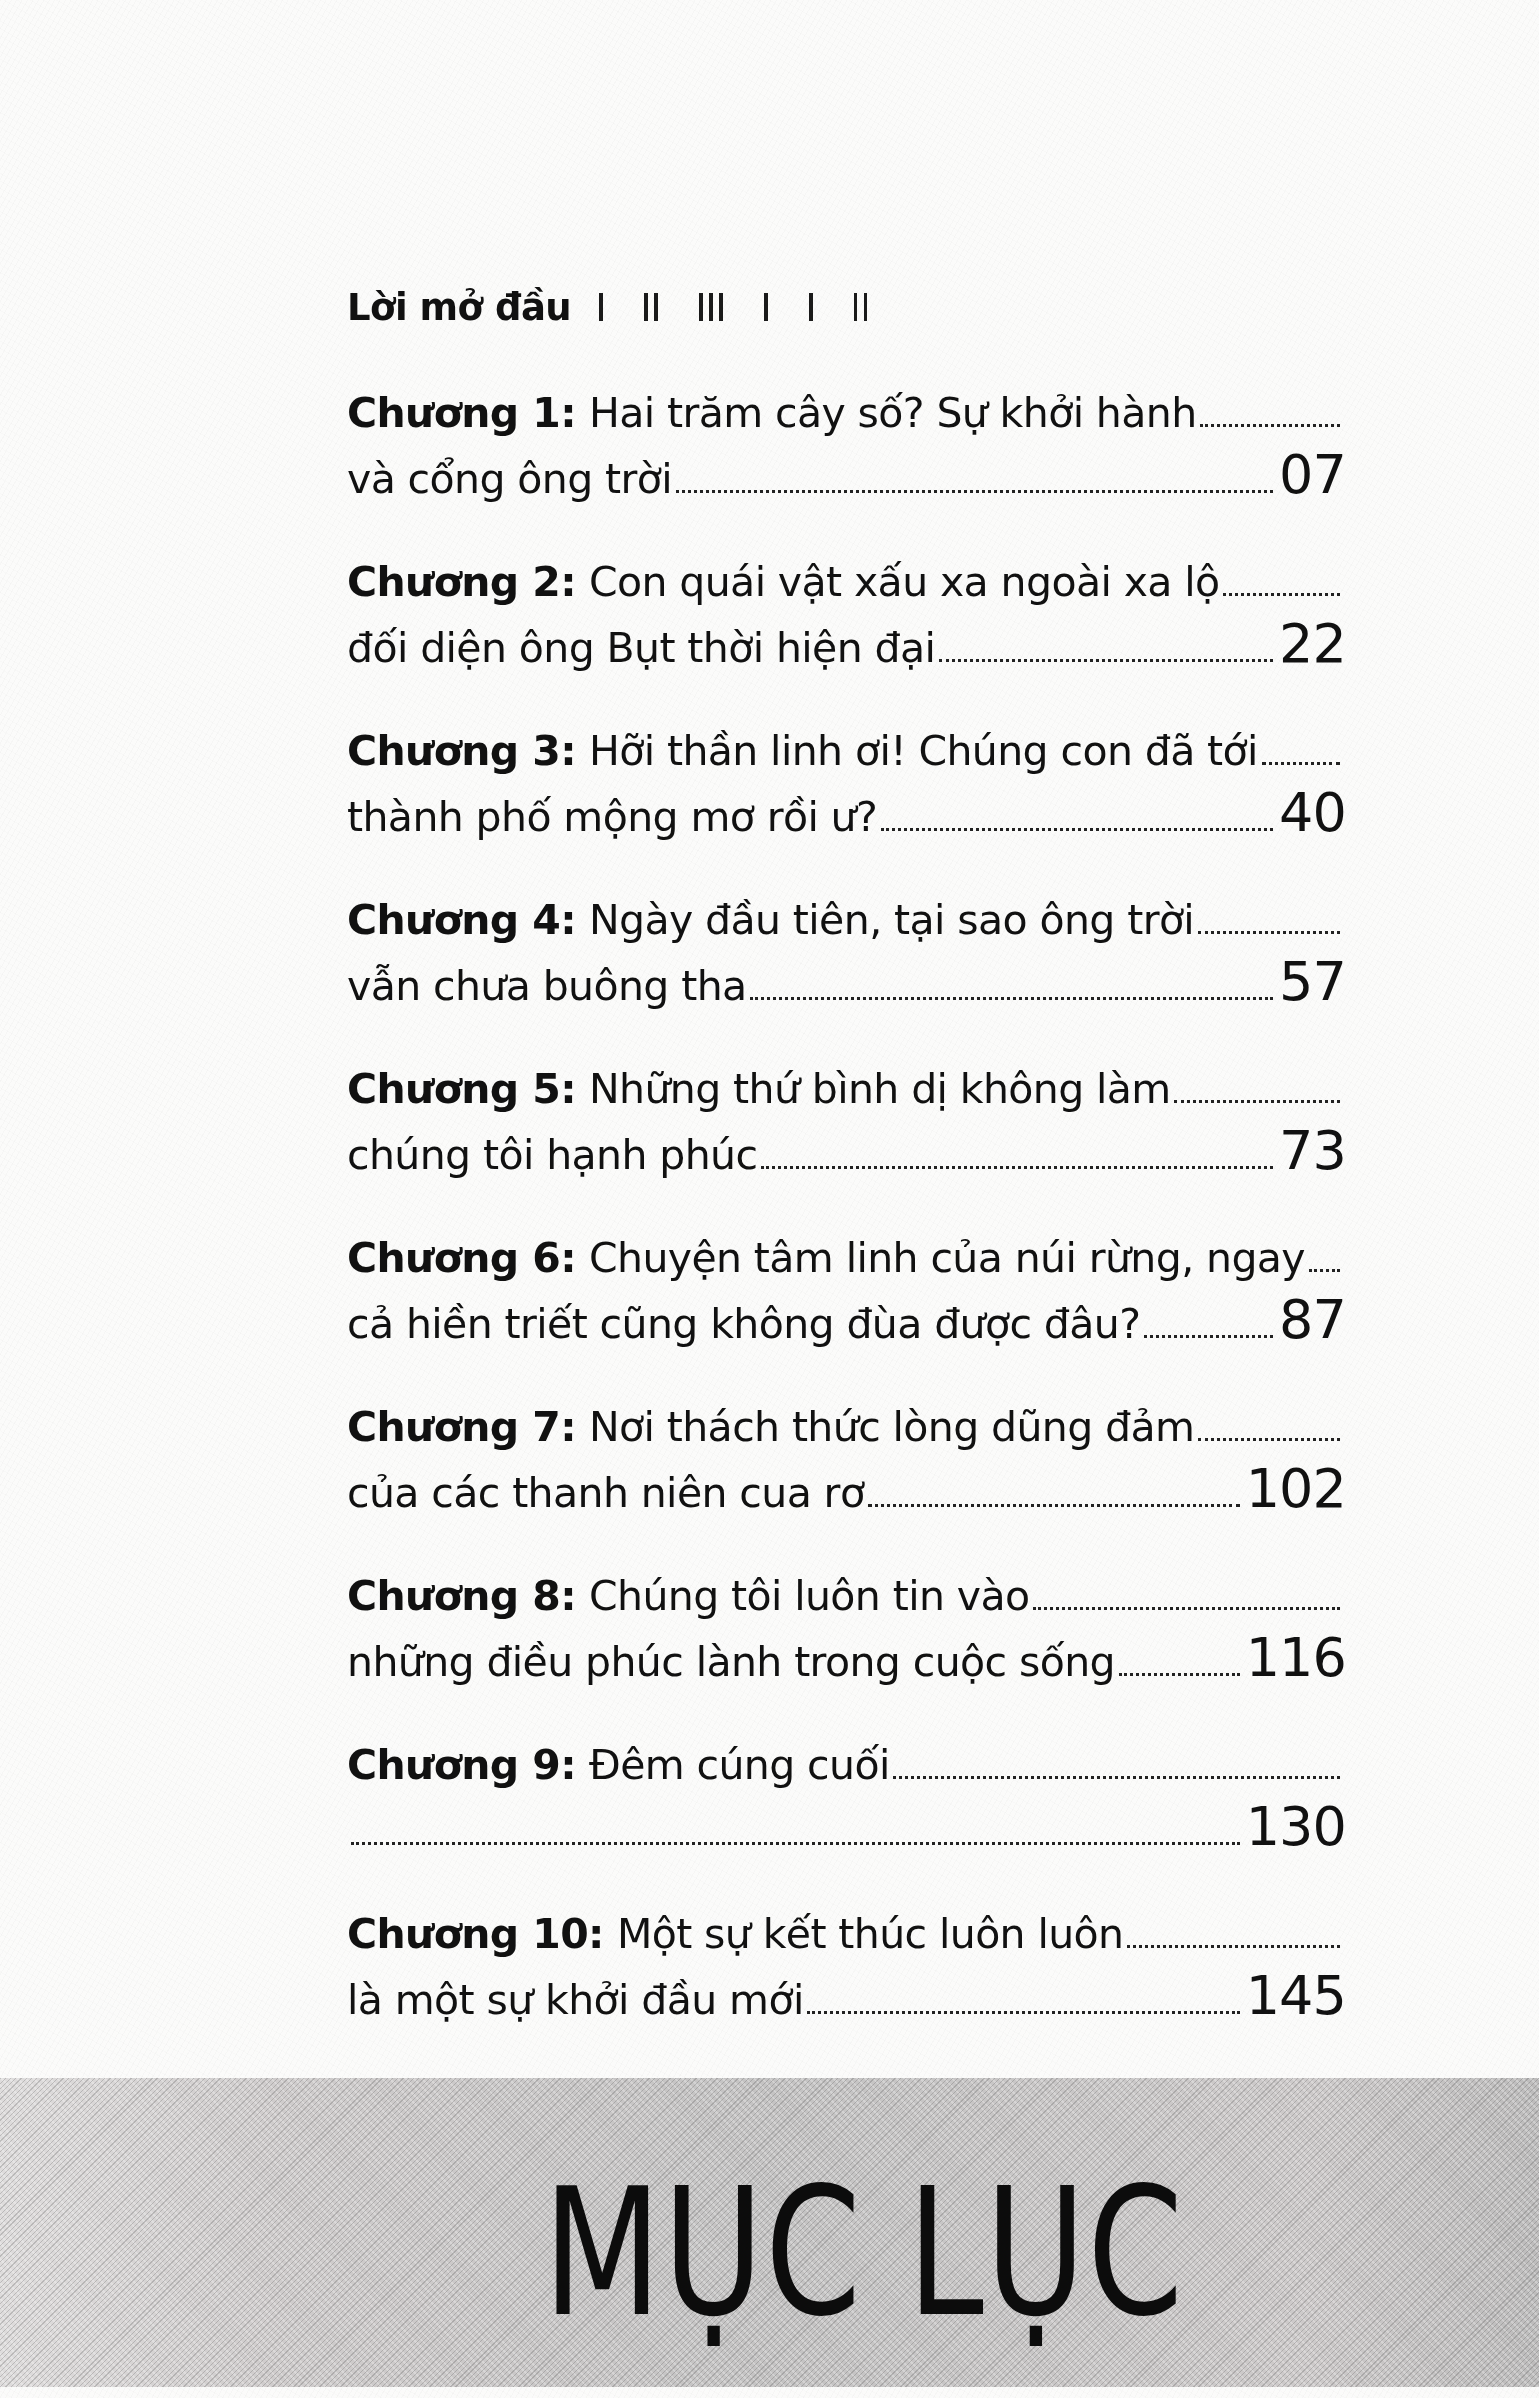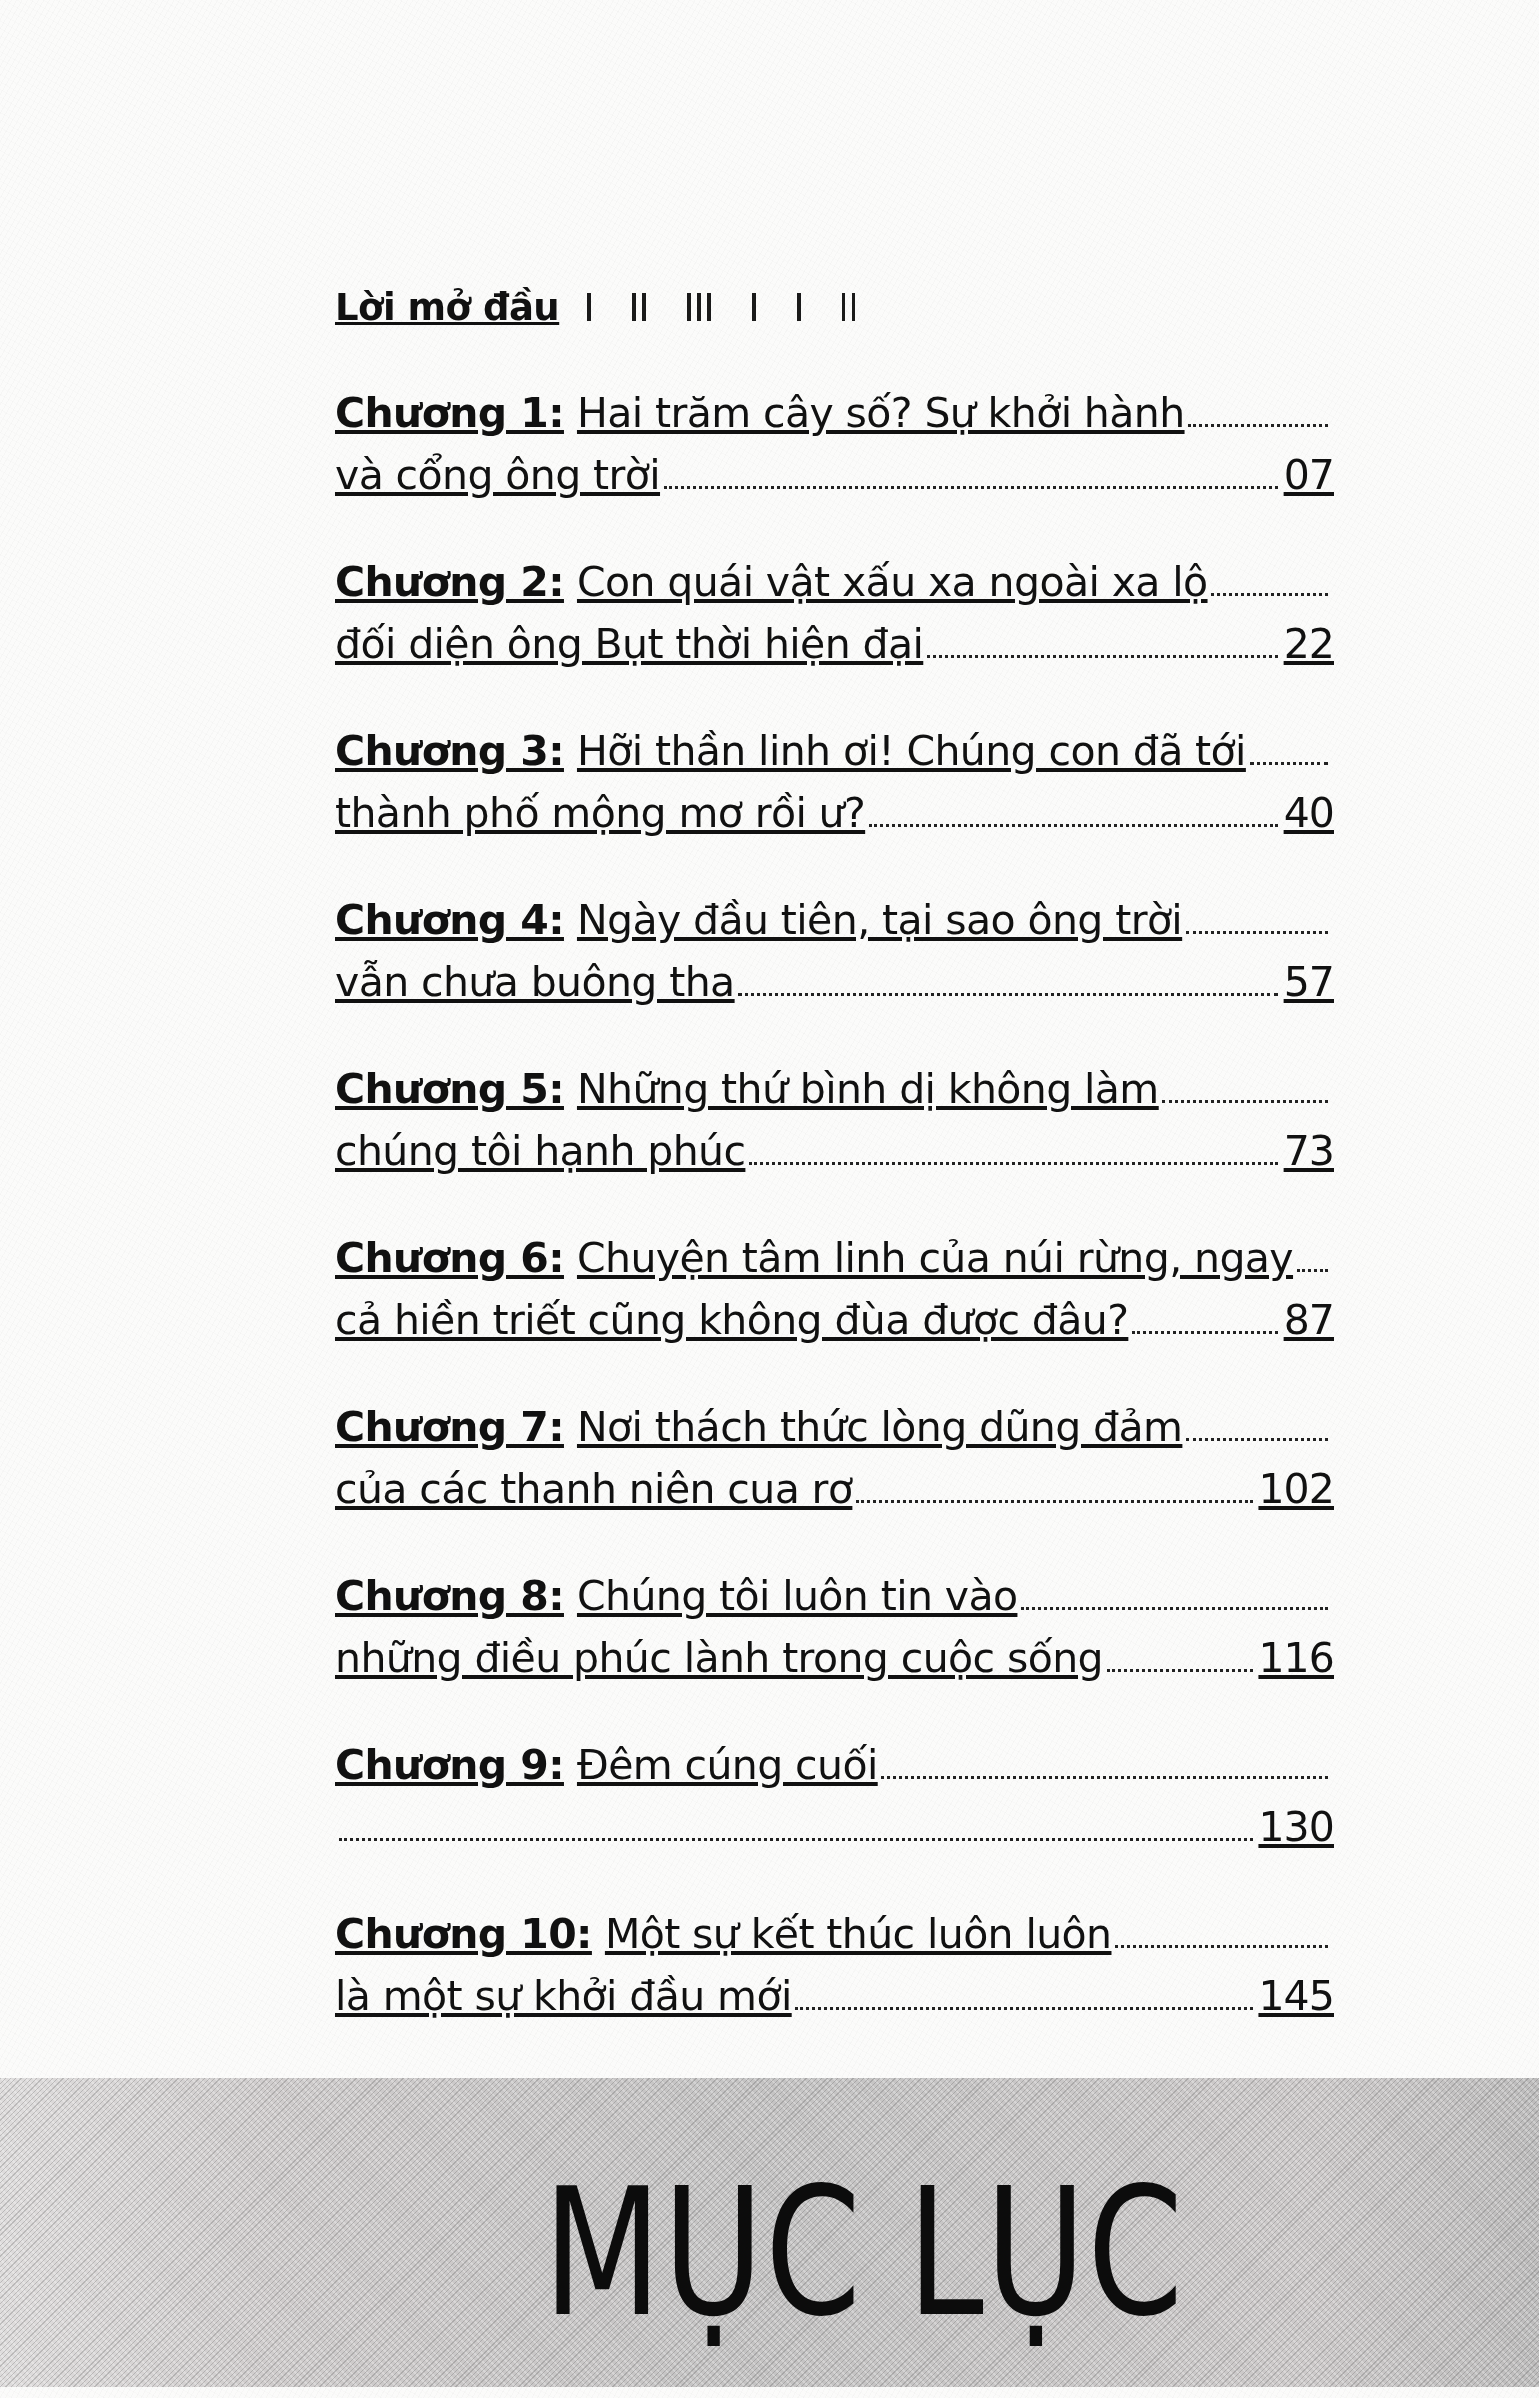--- a/index.html
+++ b/index.html
@@ -18,24 +18,23 @@
     .paper-texture {
       position: absolute;
       inset: 0;
       background-image:
         repeating-linear-gradient(120deg, rgba(0,0,0,0.018) 0 0.9px, transparent 0.9px 4.7px),
         repeating-linear-gradient(30deg, rgba(0,0,0,0.012) 0 0.9px, transparent 0.9px 6.6px);
       pointer-events: none;
     }
     .toc {
       position: absolute;
-      left: 335px;
+      left: 347px;
       top: 277px;
       width: 999px;
-      text-decoration: underline;
     }
     .intro-row {
       display: flex;
       align-items: center;
       height: 60px;
       margin-bottom: 45px;
     }
     .intro-label {
       font-weight: bold;
       font-size: 37px;
@@ -76,21 +75,21 @@
       margin-right: 13px;
     }
     .leader {
       flex: 1;
       border-bottom: 3.7px dotted #222;
       margin: 0 5.6px 9.4px 3.7px;
       height: 0;
       min-width: 19px;
     }
     .page-num {
-      font-size: 41px;
+      font-size: 54px;
       letter-spacing: -0.9px;
     }
     .band {
       position: absolute;
       left: 0;
       top: 2078px;
       width: 1539px;
       height: 309px;
       background-color: #c9c7c6;
       background-image:

